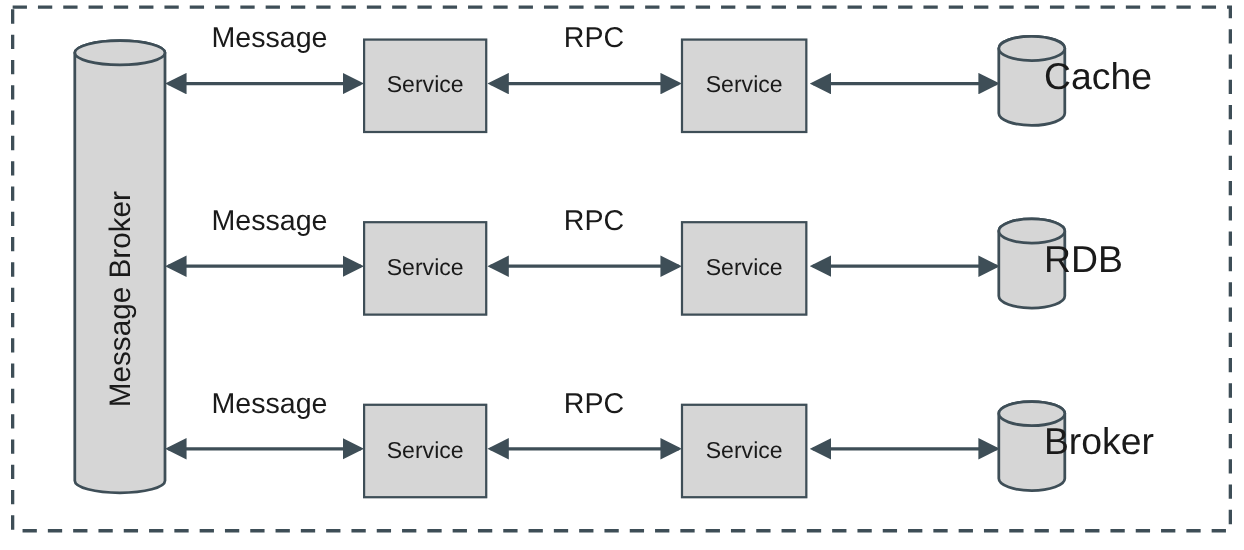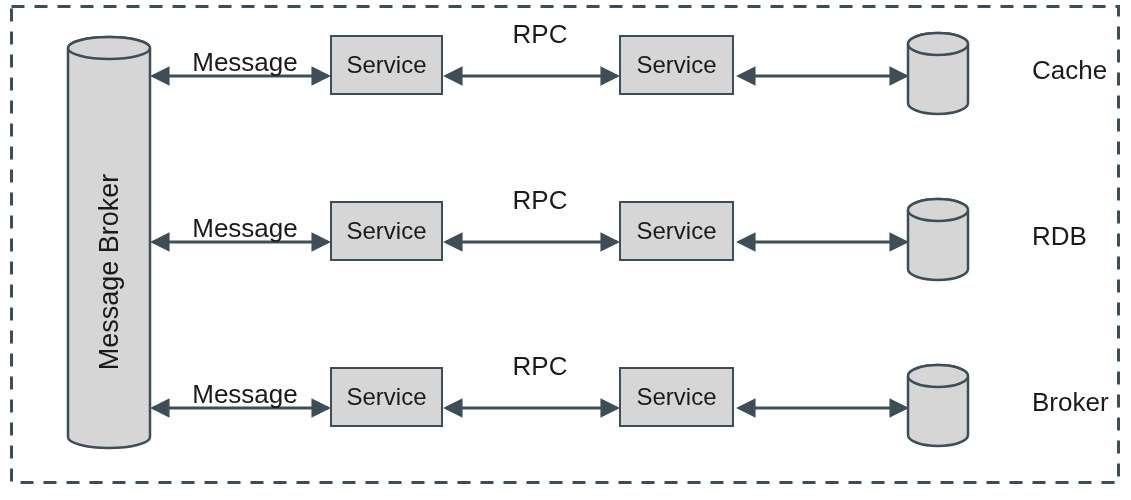--- a/index.html
+++ b/index.html
@@ -20,33 +20,33 @@
   #shapes{position:absolute;left:0;top:0;width:1131px;height:500px;}
   .frame-rect{fill:none;stroke:var(--stroke);stroke-width:3;stroke-dasharray:13 10;}
   .cyl-body,.cyl-top{fill:var(--shape-fill);stroke:var(--stroke);stroke-width:2.5;}
   .arrow{stroke:var(--stroke);stroke-width:3;}
   marker path{fill:var(--stroke);}
   .row{position:absolute;left:0;width:1131px;height:0;overflow:visible;}
   .lbl{
     position:absolute;top:-57px;height:30px;line-height:30px;
     font-size:26px;text-align:center;white-space:nowrap;
   }
-  .msg-lbl{left:160px;width:170px;margin-top:28px;}
+  .msg-lbl{left:160px;width:170px;}
   .rpc-lbl{left:452px;width:176px;}
   .svc{
-    position:absolute;top:-41px;height:60px;box-sizing:border-box;
+    position:absolute;top:-41px;height:86px;box-sizing:border-box;
     background:var(--shape-fill);border:2.5px solid var(--stroke);
     display:flex;align-items:center;justify-content:center;
-    font-size:24px;
+    font-size:21px;
   }
   .svc1{left:330px;width:113px;}
   .svc2{left:619px;width:115px;}
   .db-lbl{
-    position:absolute;left:1032px;top:-21px;height:30px;line-height:30px;
-    font-size:26px;white-space:nowrap;text-align:right;
+    position:absolute;left:949px;top:-21px;height:30px;line-height:30px;
+    font-size:34px;white-space:nowrap;text-align:right;
   }
   .broker-lbl{
     position:absolute;left:-41px;top:257px;width:300px;height:30px;
     line-height:30px;text-align:center;font-size:27px;white-space:nowrap;
     transform:rotate(-90deg);transform-origin:center;
   }
 </style>
 </head>
 <body>
 

